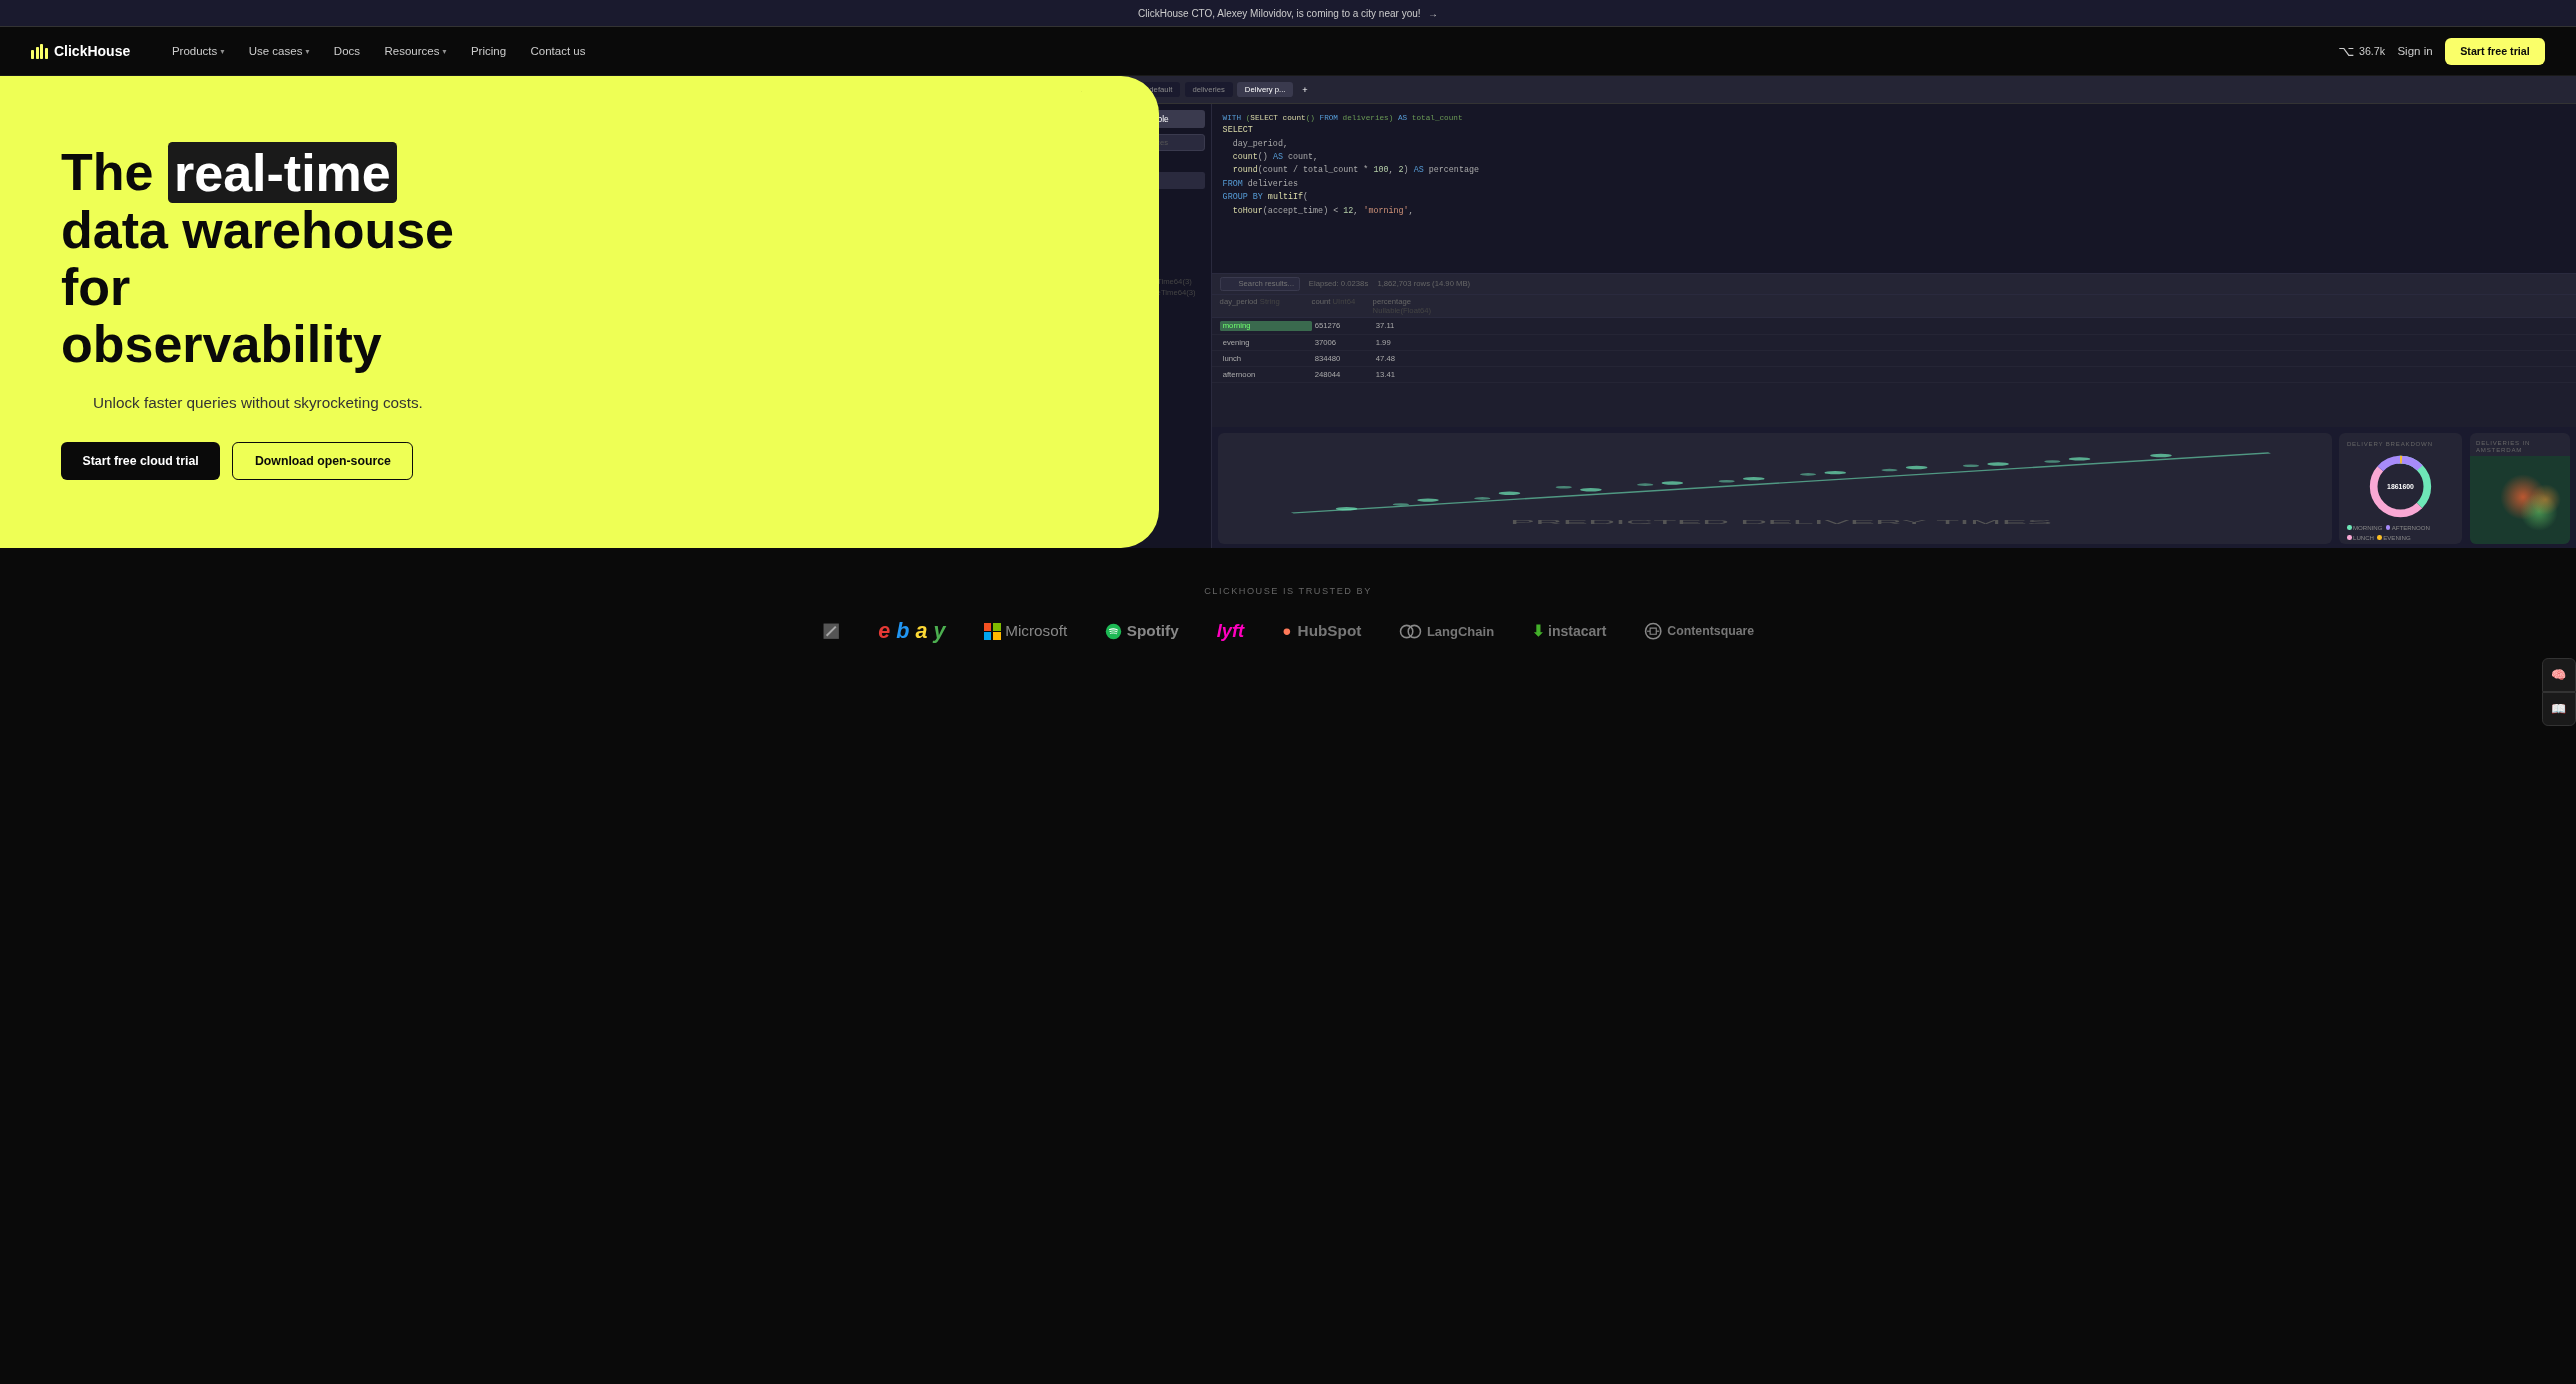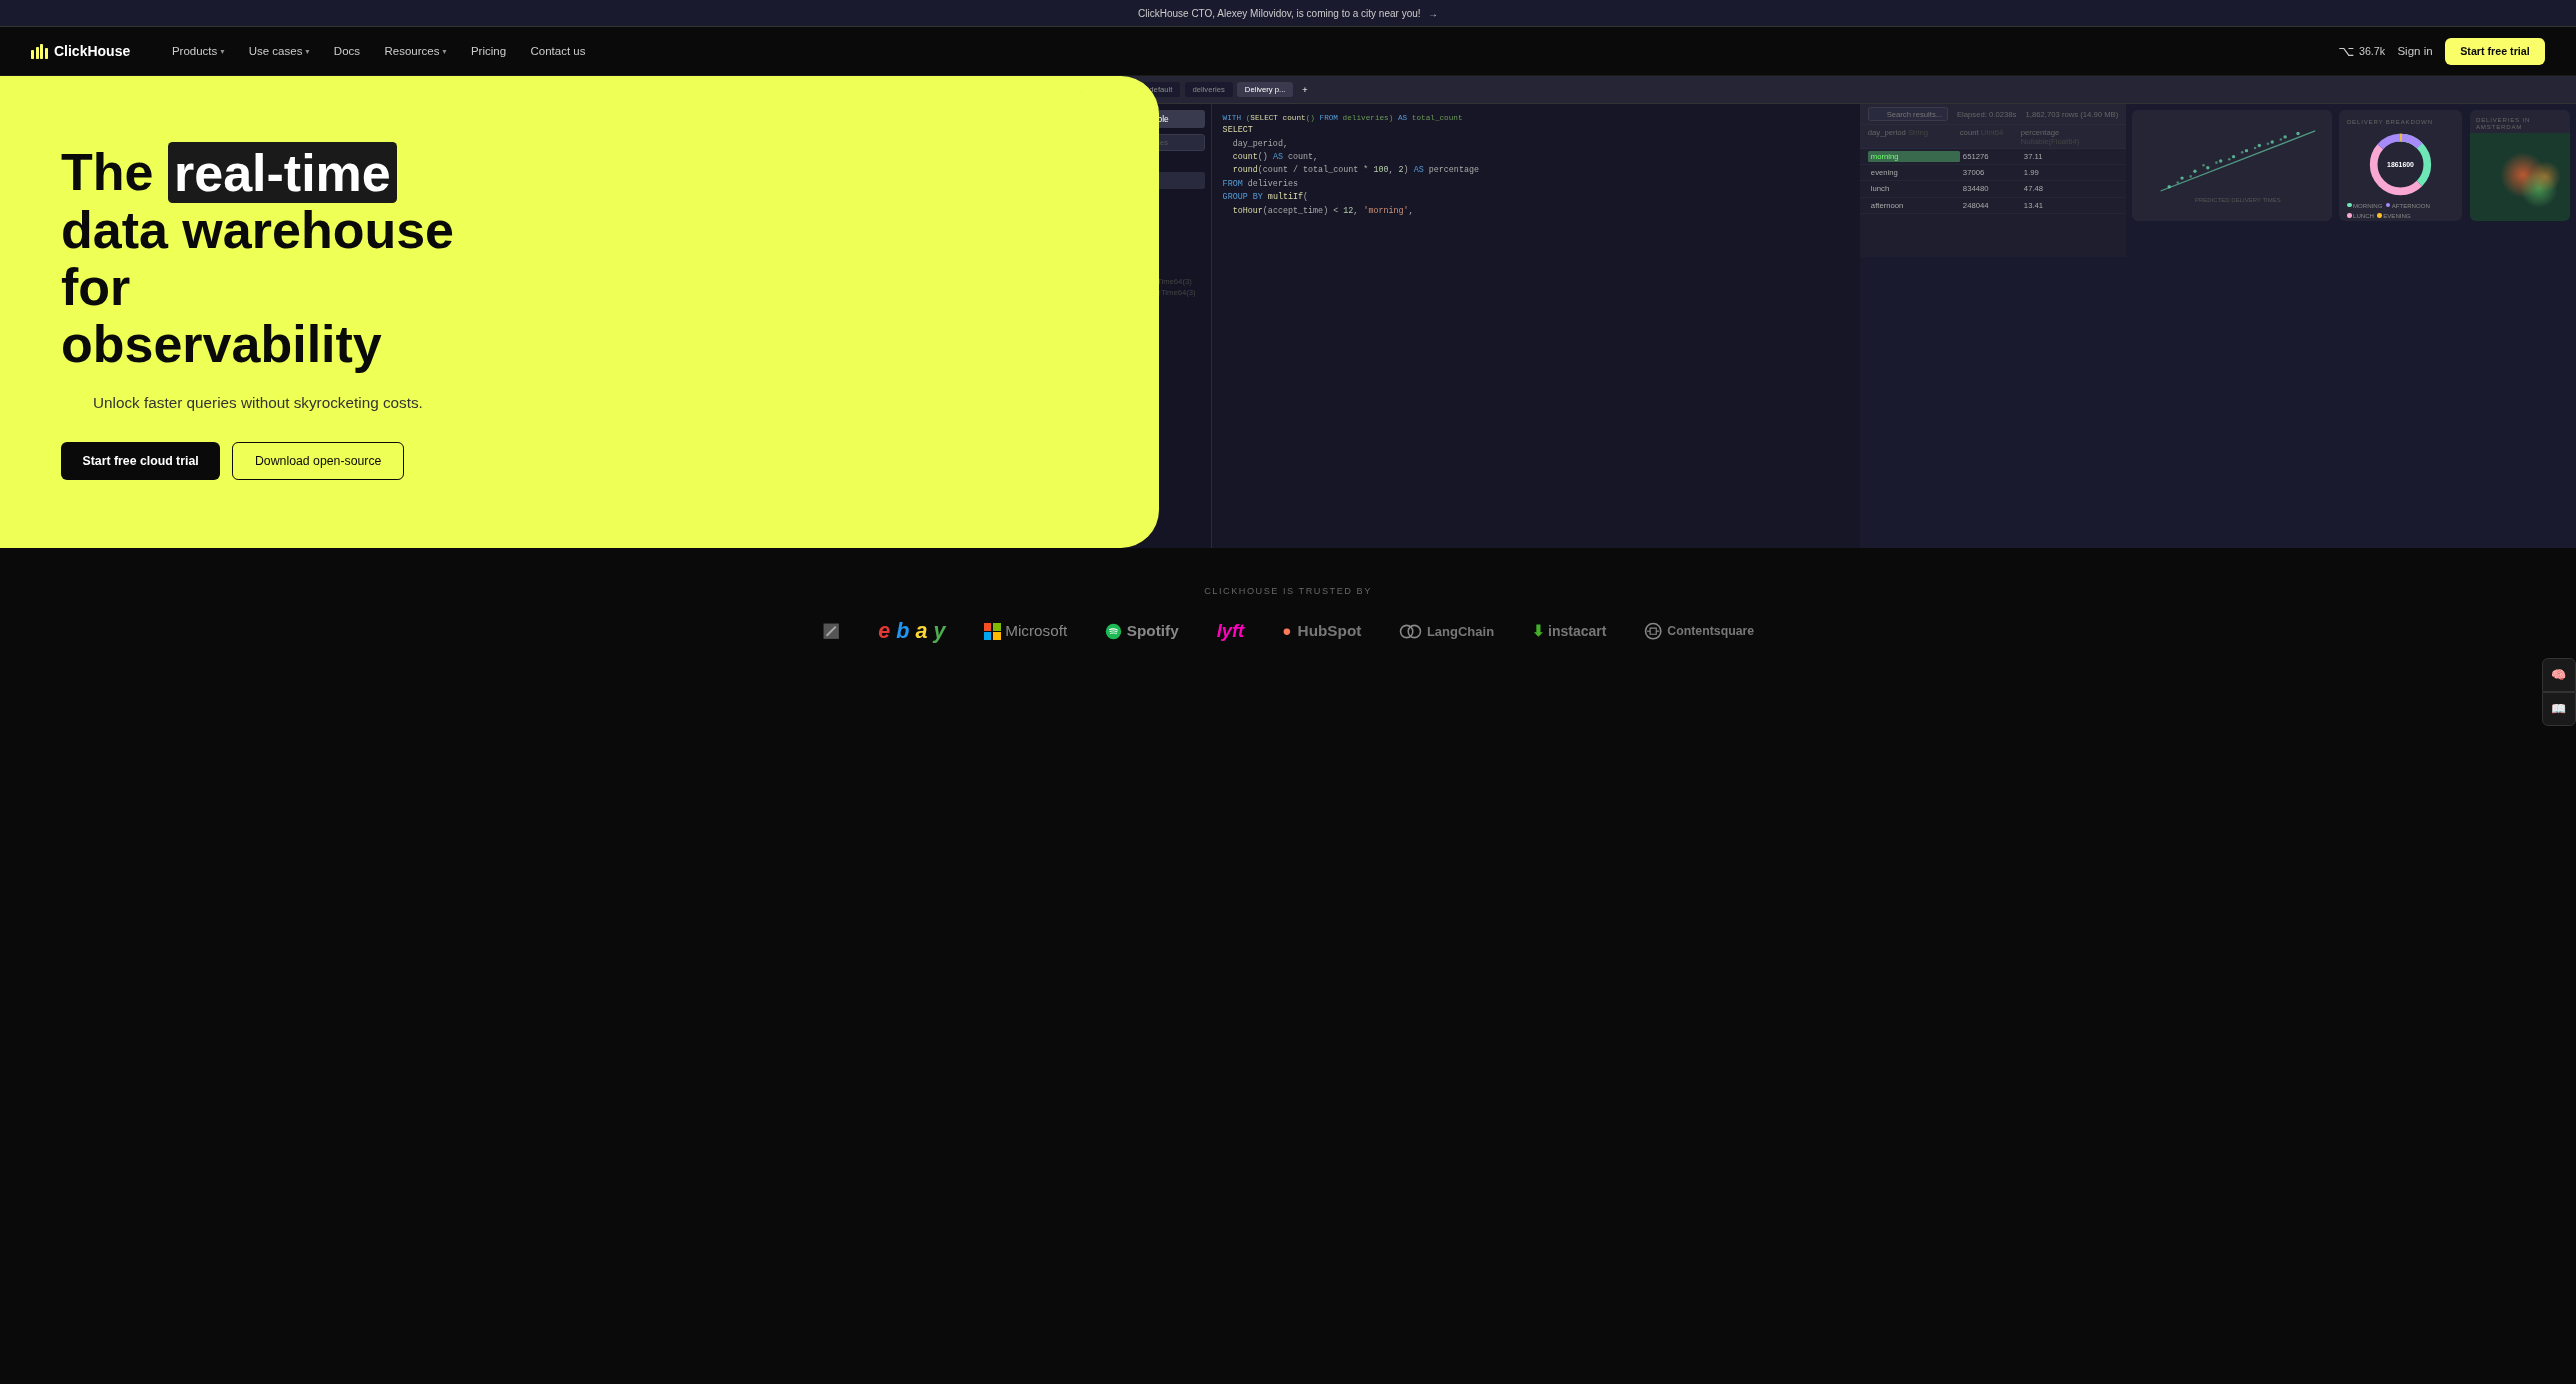--- a/index.html
+++ b/index.html
@@ -148,21 +148,21 @@
       font-weight: 600;
       cursor: pointer;
     }
     .btn-secondary {
       background: transparent;
       color: #0a0a0a;
       border: 1.5px solid #0a0a0a;
       padding: 10.7px 21.5px;
       border-radius: 6.1px;
       font-size: 12.3px;
-      font-weight: 400;
+      font-weight: 700;
       cursor: pointer;
     }
 
     
     .trusted-section {
       background: #0a0a0a;
       padding: 38px 43px;
       text-align: center;
     }
     .trusted-label {
@@ -320,21 +320,21 @@
           <div style="color: #666; font-size: 7.7px; padding: 0.8px 0;">courier_id <span style="color: #444;">Int64</span></div>
           <div style="color: #666; font-size: 7.7px; padding: 0.8px 0;">lat <span style="color: #444;">Float64</span></div>
           <div style="color: #666; font-size: 7.7px; padding: 0.8px 0;">lng <span style="color: #444;">Float64</span></div>
           <div style="color: #666; font-size: 7.7px; padding: 0.8px 0;">ax1_id <span style="color: #444;">Int64</span></div>
           <div style="color: #666; font-size: 7.7px; padding: 0.8px 0;">ax1_type <span style="color: #444;">String</span></div>
           <div style="color: #666; font-size: 7.7px; padding: 0.8px 0;">accept_time <span style="color: #444;">DateTime64(3)</span></div>
           <div style="color: #666; font-size: 7.7px; padding: 0.8px 0;">delivery_time <span style="color: #444;">DateTime64(3)</span></div>
         </div>
       </div>
 
-      <div style="flex: 1; display: flex; flex-direction: row; overflow: hidden;">
+      <div style="flex: 1; display: flex; flex-direction: column; overflow: hidden;">
 
         <div style="flex: 1; background: #161626; padding: 7.7px 10.7px; font-family: 'Courier New', monospace; font-size: 8.4px; line-height: 1.6; color: #aaa; overflow: hidden; border-bottom: 0.8px solid #2a2a3e;">
           <div style="color: #6a9955; font-size: 7.7px;">
             <span style="color: #569cd6;">WITH</span> (<span style="color: #dcdcaa;">SELECT</span> <span style="color: #dcdcaa;">count</span>() <span style="color: #569cd6;">FROM</span> deliveries) <span style="color: #569cd6;">AS</span> total_count
           </div>
           <div><span style="color: #dcdcaa;">SELECT</span></div>
           <div>&nbsp;&nbsp;day_period,</div>
           <div>&nbsp;&nbsp;<span style="color: #dcdcaa;">count</span>() <span style="color: #569cd6;">AS</span> count,</div>
           <div>&nbsp;&nbsp;<span style="color: #dcdcaa;">round</span>(count / total_count * <span style="color: #b5cea8;">100</span>, <span style="color: #b5cea8;">2</span>) <span style="color: #569cd6;">AS</span> percentage</div>
           <div><span style="color: #569cd6;">FROM</span> deliveries</div>

